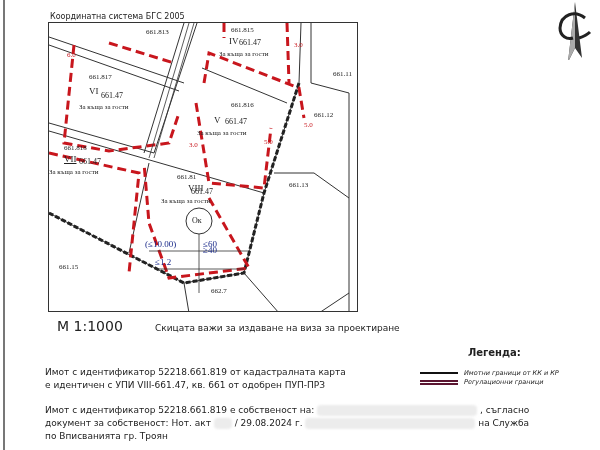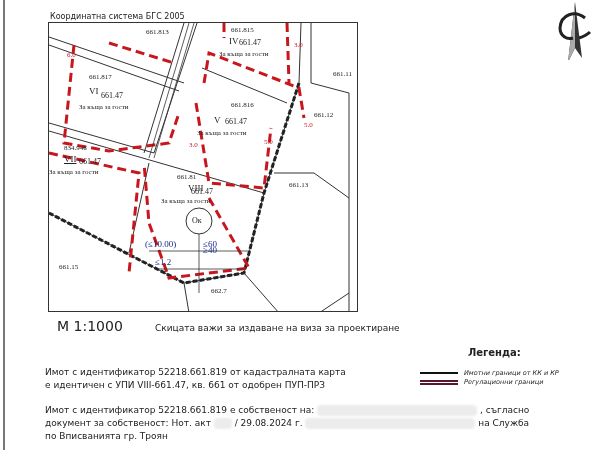--- a/index.html
+++ b/index.html
@@ -91,21 +91,21 @@
   <div class="lbl" style="left:182px;top:3px;">661.815</div>
   <div class="lbl roman" style="left:180px;top:13px;">IV</div>
   <div class="lbl upi" style="left:190px;top:15px;">661.47</div>
   <div class="lbl use" style="left:170px;top:27px;">За къща за гости</div>
 
   <div class="lbl" style="left:182px;top:78px;">661.816</div>
   <div class="lbl roman" style="left:165px;top:92px;">V</div>
   <div class="lbl upi" style="left:176px;top:94px;">661.47</div>
   <div class="lbl use" style="left:148px;top:106px;">За къща за гости</div>
 
-  <div class="lbl" style="left:15px;top:121px;">834.946</div>
+  <div class="lbl" style="left:15px;top:121px;">661.818</div>
   <div class="lbl roman" style="left:15px;top:131px;text-decoration:underline;">VII</div>
   <div class="lbl upi" style="left:30px;top:134px;">661.47</div>
   <div class="lbl use" style="left:0px;top:145px;">За къща за гости</div>
 
   <div class="lbl" style="left:128px;top:150px;">661.81</div>
   <div class="lbl roman" style="left:126px;top:160px;margin-left:13px;">VIII</div>
   <div class="lbl upi" style="left:142px;top:164px;">661.47</div>
   <div class="lbl use" style="left:112px;top:174px;">За къща за гости</div>
 
   <div class="lbl" style="left:97px;top:5px;">661.813</div>

